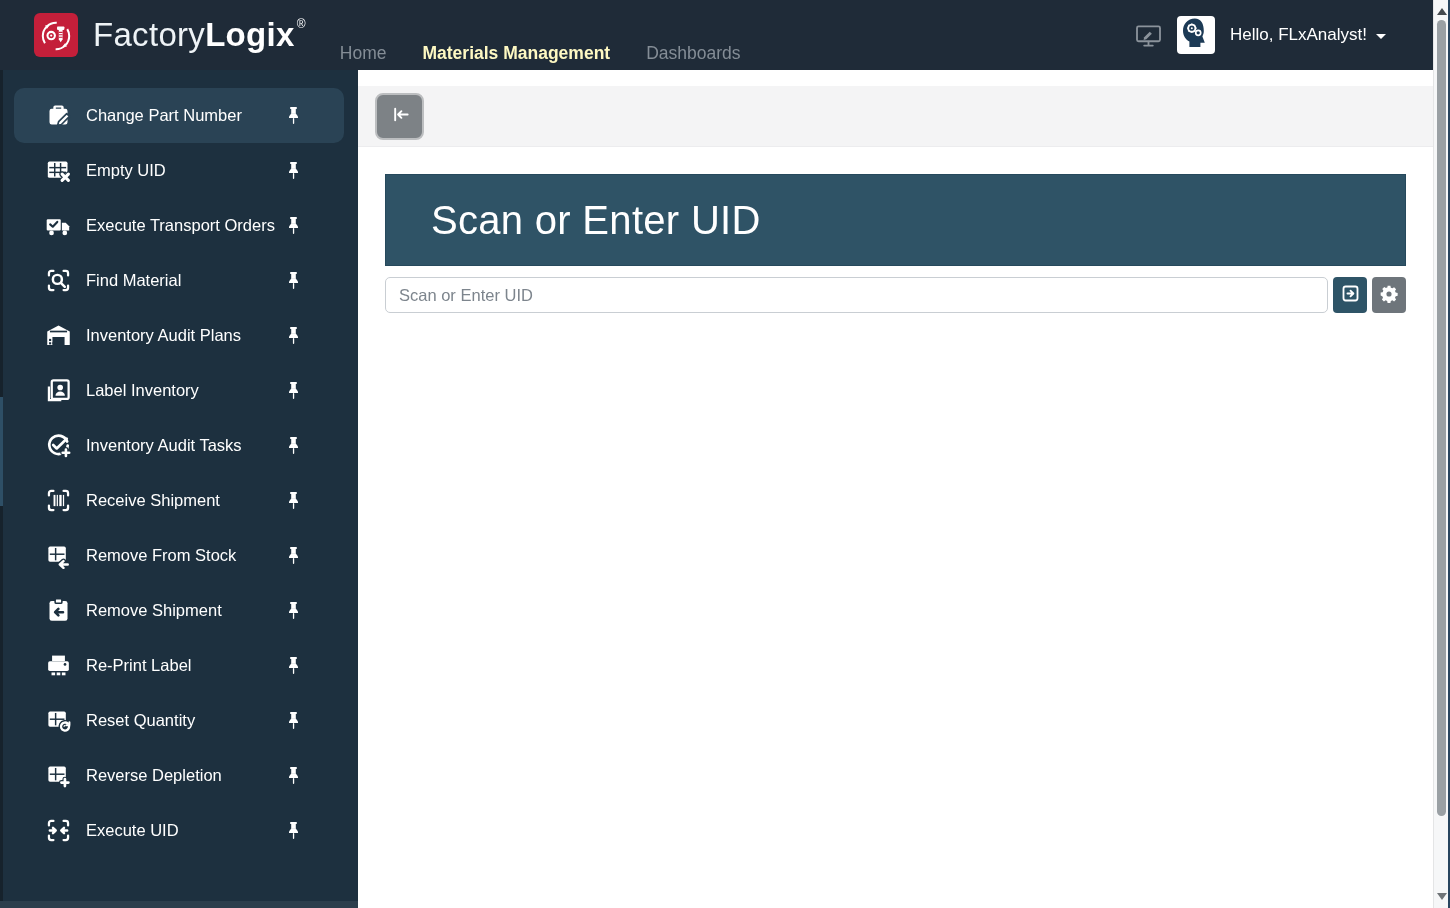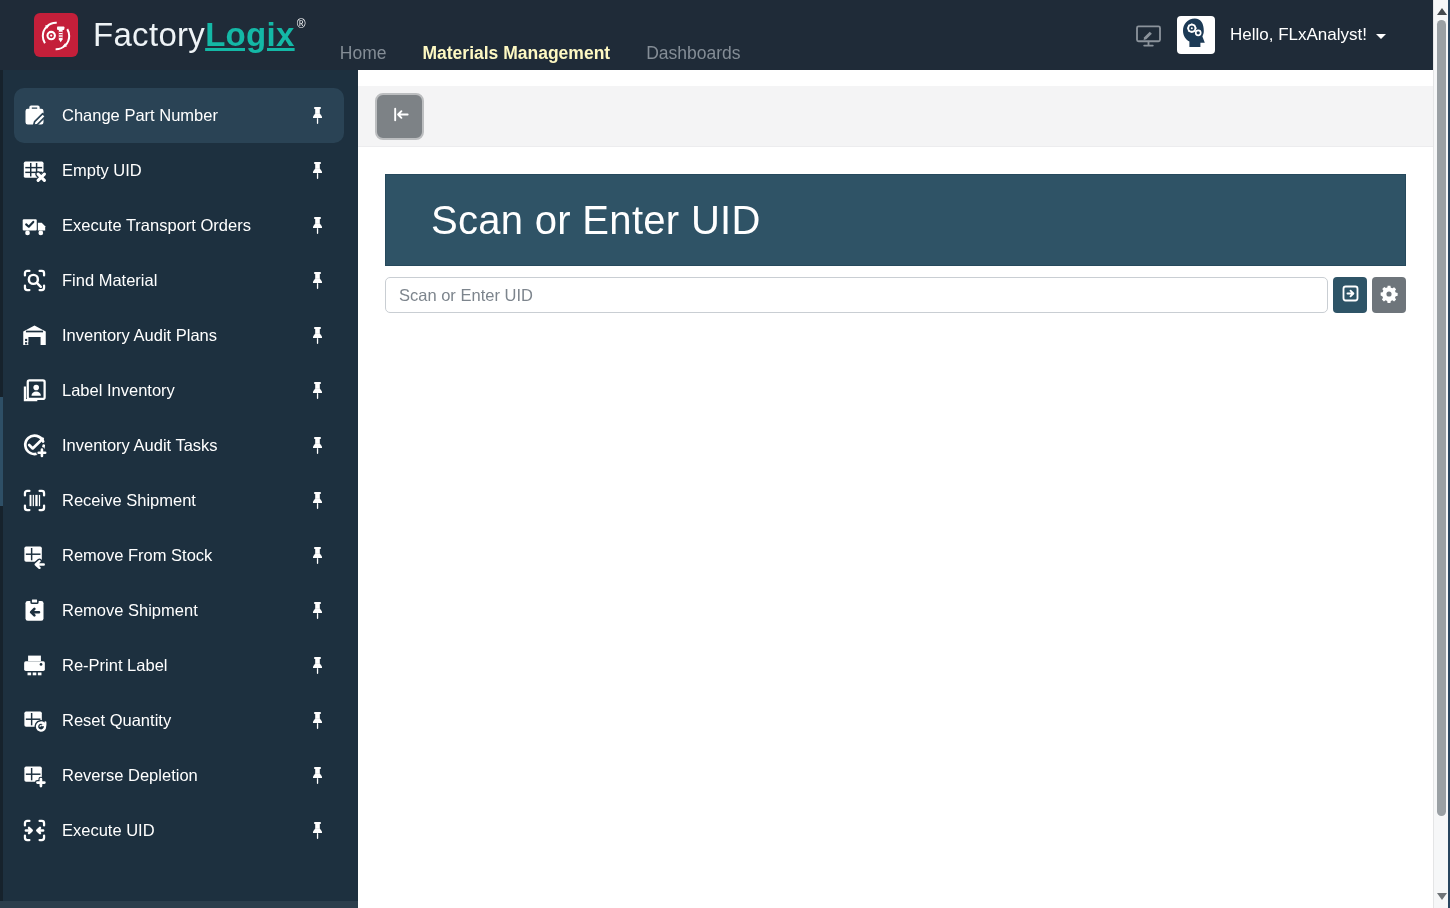--- a/index.html
+++ b/index.html
@@ -11,40 +11,40 @@
          --panel-bg:#2f5366; --brand-red:#c41f3a; --submit-button:#2e5467; --settings-button:#6e757b; }
 
   
   .navbar { position:absolute; left:0; top:0; width:1433px; height:70px;
             background:var(--navbar-bg); display:flex; align-items:center; }
   .brand { display:flex; align-items:center; gap:15px; padding-left:34px; cursor:pointer; }
   .logo-box { width:44px; height:44px; background:var(--brand-red); border-radius:6px;
               display:flex; align-items:center; justify-content:center; flex:0 0 auto; }
   .brand-text { font-size:33px; color:#fdfdfd; letter-spacing:.3px; white-space:nowrap; }
   .brand-text .light { font-weight:300; color:#eef3f6; }
-  .brand-text b { font-weight:700; color:#14b8a6;text-decoration:underline; }
+  .brand-text b { font-weight:700; color:#ffffff; }
   .brand-text sup { font-size:12px; vertical-align:18px; margin-left:2px; }
   .nav-items { display:flex; gap:36px; margin-left:34px; font-size:17.5px;margin-top:36px; }
   .nav-items a { color:#848d96; text-decoration:none; cursor:pointer; white-space:nowrap; }
   .nav-items a.active { color:#fef9c3; font-weight:700; }
   .nav-right { margin-left:auto; display:flex; align-items:center; gap:15px; padding-right:47px; }
   .monitor-wrap { display:flex; cursor:pointer; }
   .avatar { width:38px; height:38px; background:#fff; border-radius:4px; display:flex;
             align-items:center; justify-content:center; cursor:pointer; }
   .greeting { color:#fff; font-size:17px; display:flex; align-items:center; cursor:pointer; white-space:nowrap; }
   .caret { width:0; height:0; border-left:5px solid transparent; border-right:5px solid transparent;
            border-top:5px solid #fff; margin-left:9px; margin-top:3px; }
 
   
   .sidebar { position:absolute; left:0; top:70px; width:358px; height:838px; background:var(--sidebar-bg); }
   .side-vscroll { position:absolute; left:0; top:0; width:3px; height:100%; background:#16222c; }
   .side-vscroll .vthumb { position:absolute; left:0; top:39%; width:3px; height:13%; background:#2e4f66; }
   .side-menu { position:absolute; top:18px; left:0; right:0; }
   .side-item { height:55px; display:flex; align-items:center; margin:0 14px; border-radius:10px;
-               padding:0 4px; color:#fff; cursor:pointer; }
+               padding:0 28px; color:#fff; cursor:pointer; }
   .side-item.selected { background:var(--sidebar-selected); }
   .side-icon { width:32px; display:flex; justify-content:center; align-items:center; }
   .side-label { margin-left:12px; font-size:16.5px; flex:1; white-space:nowrap; }
   .pin { margin-left:auto; margin-right:16px; display:flex; align-items:center; cursor:pointer; }
   .side-hscroll { position:absolute; bottom:0; left:0; width:100%; height:7px; background:#2c3e4c; }
 
   
   .main { position:absolute; left:358px; top:86px; width:1075px; height:838px; background:#fff; }
   .toolbar { height:61px; background:#f4f4f5; border-bottom:1px solid #ececee;
              display:flex; align-items:center; padding-left:17px; }

